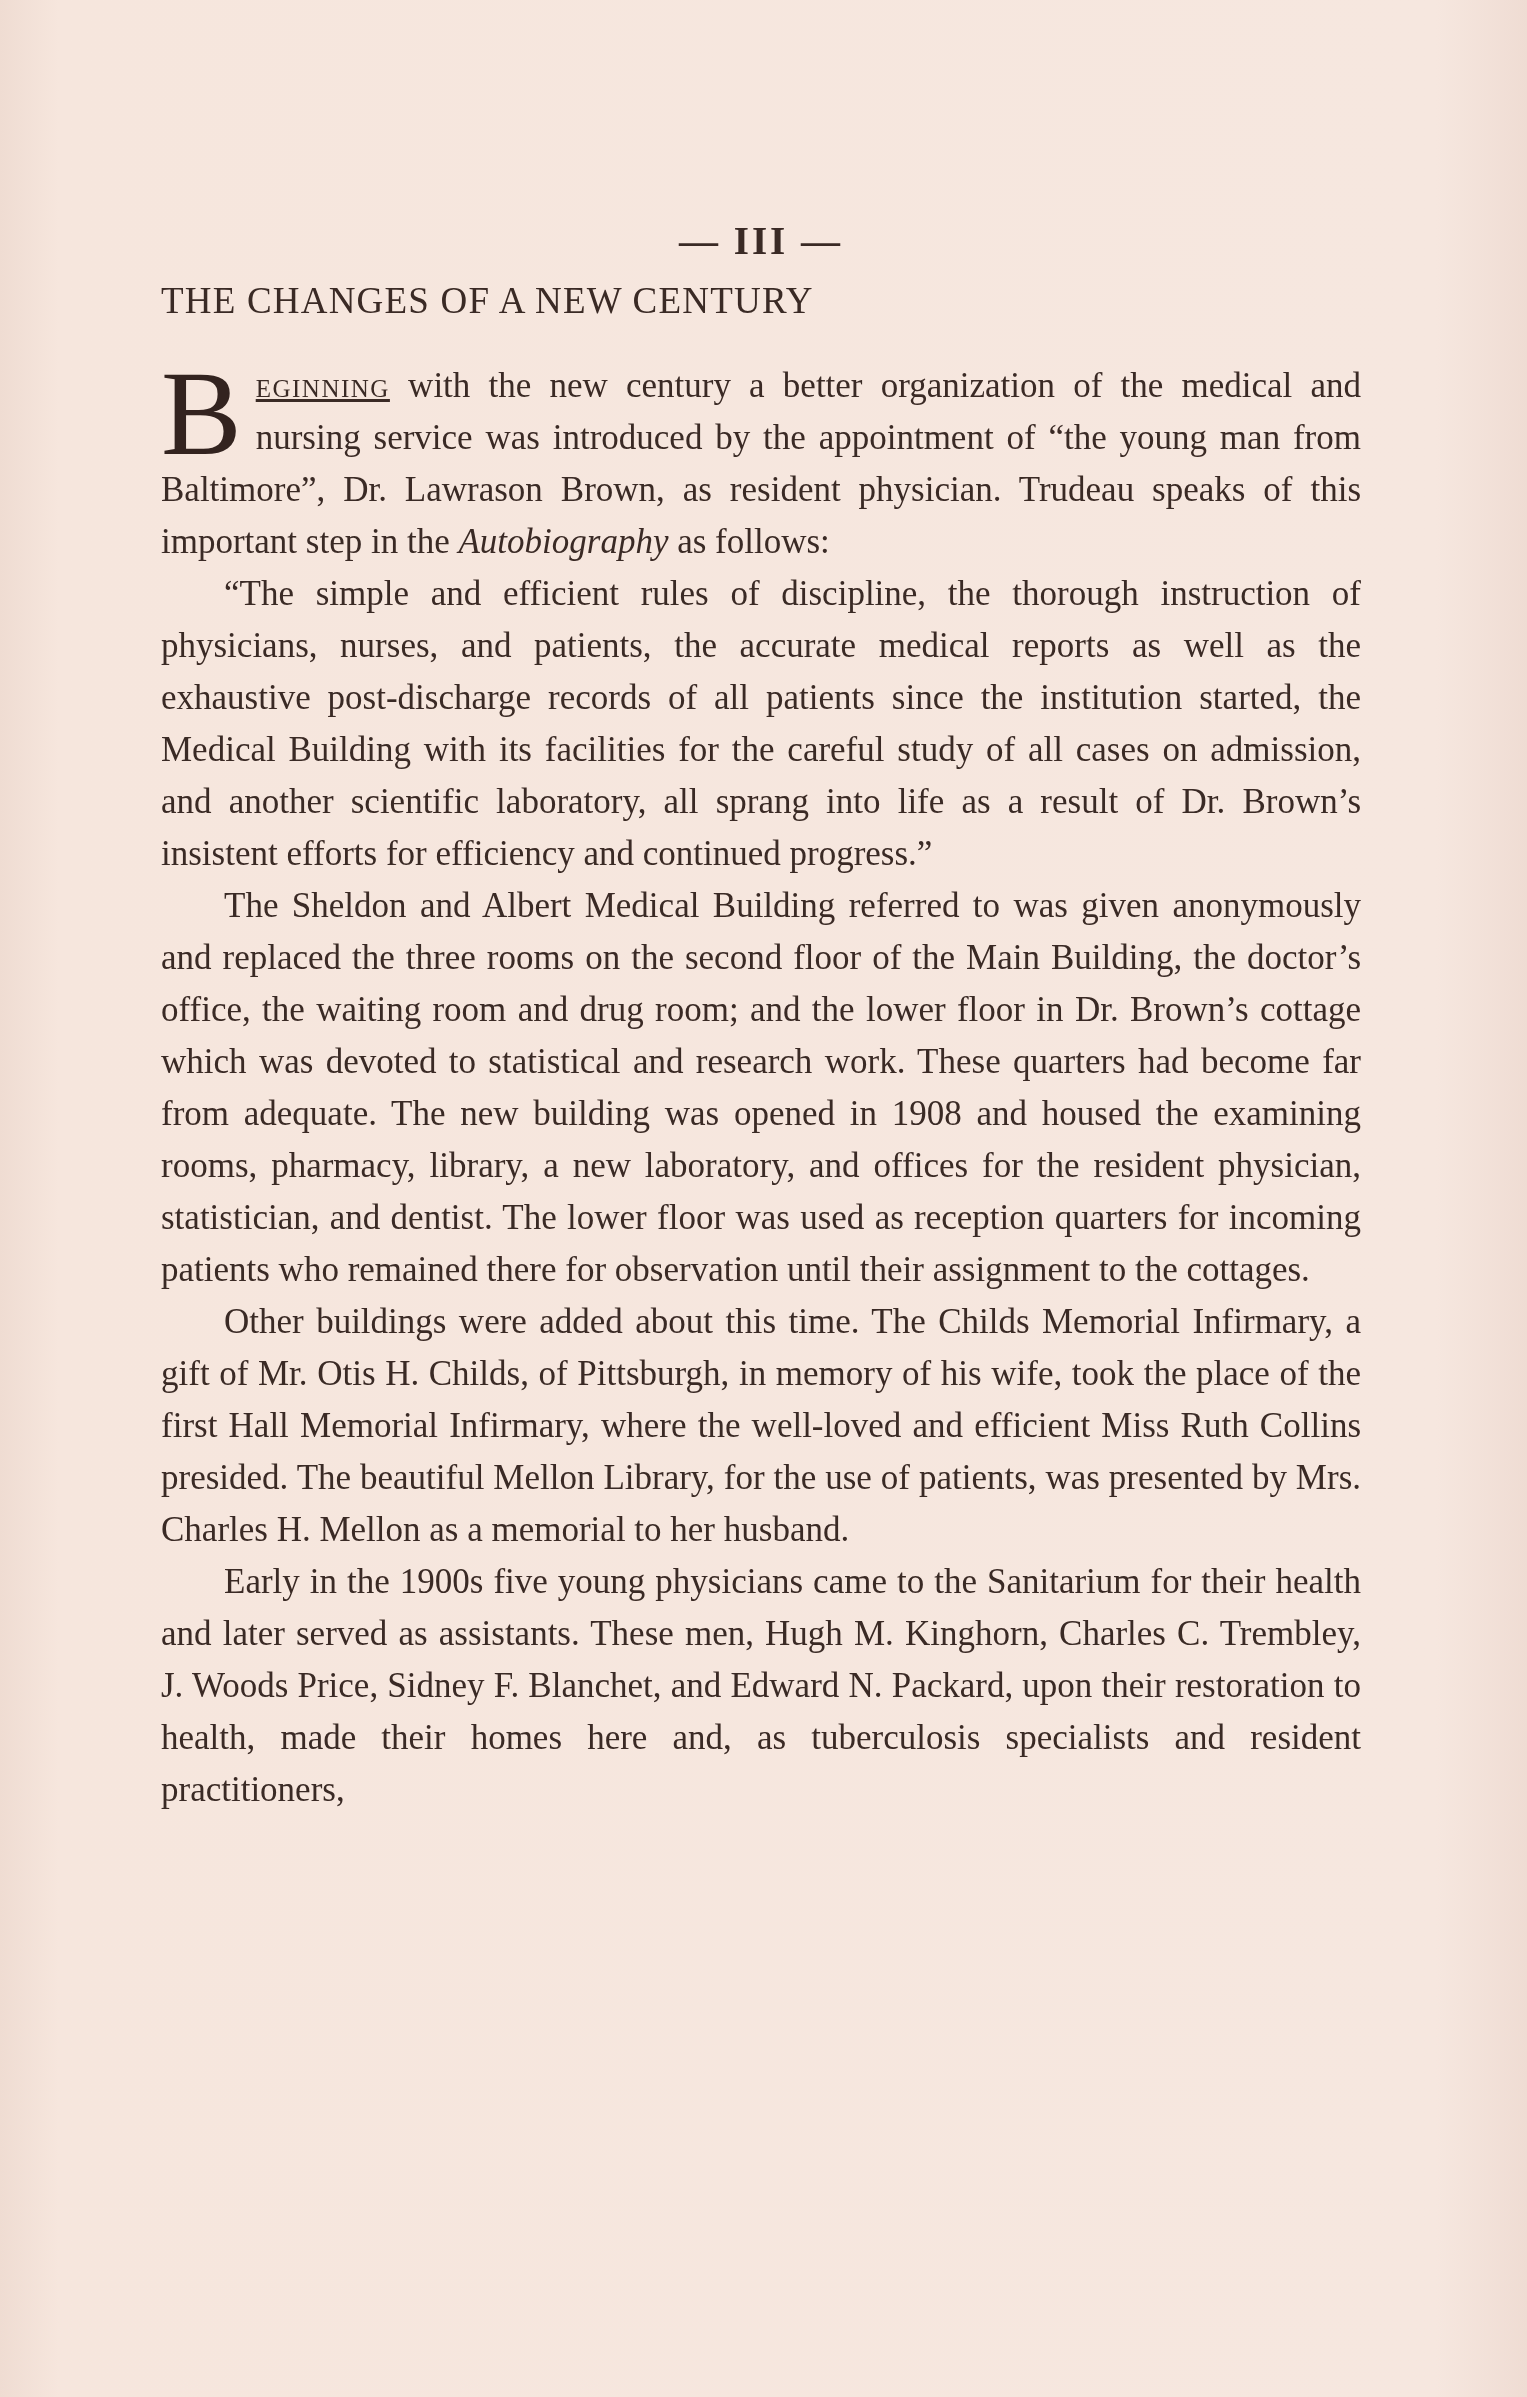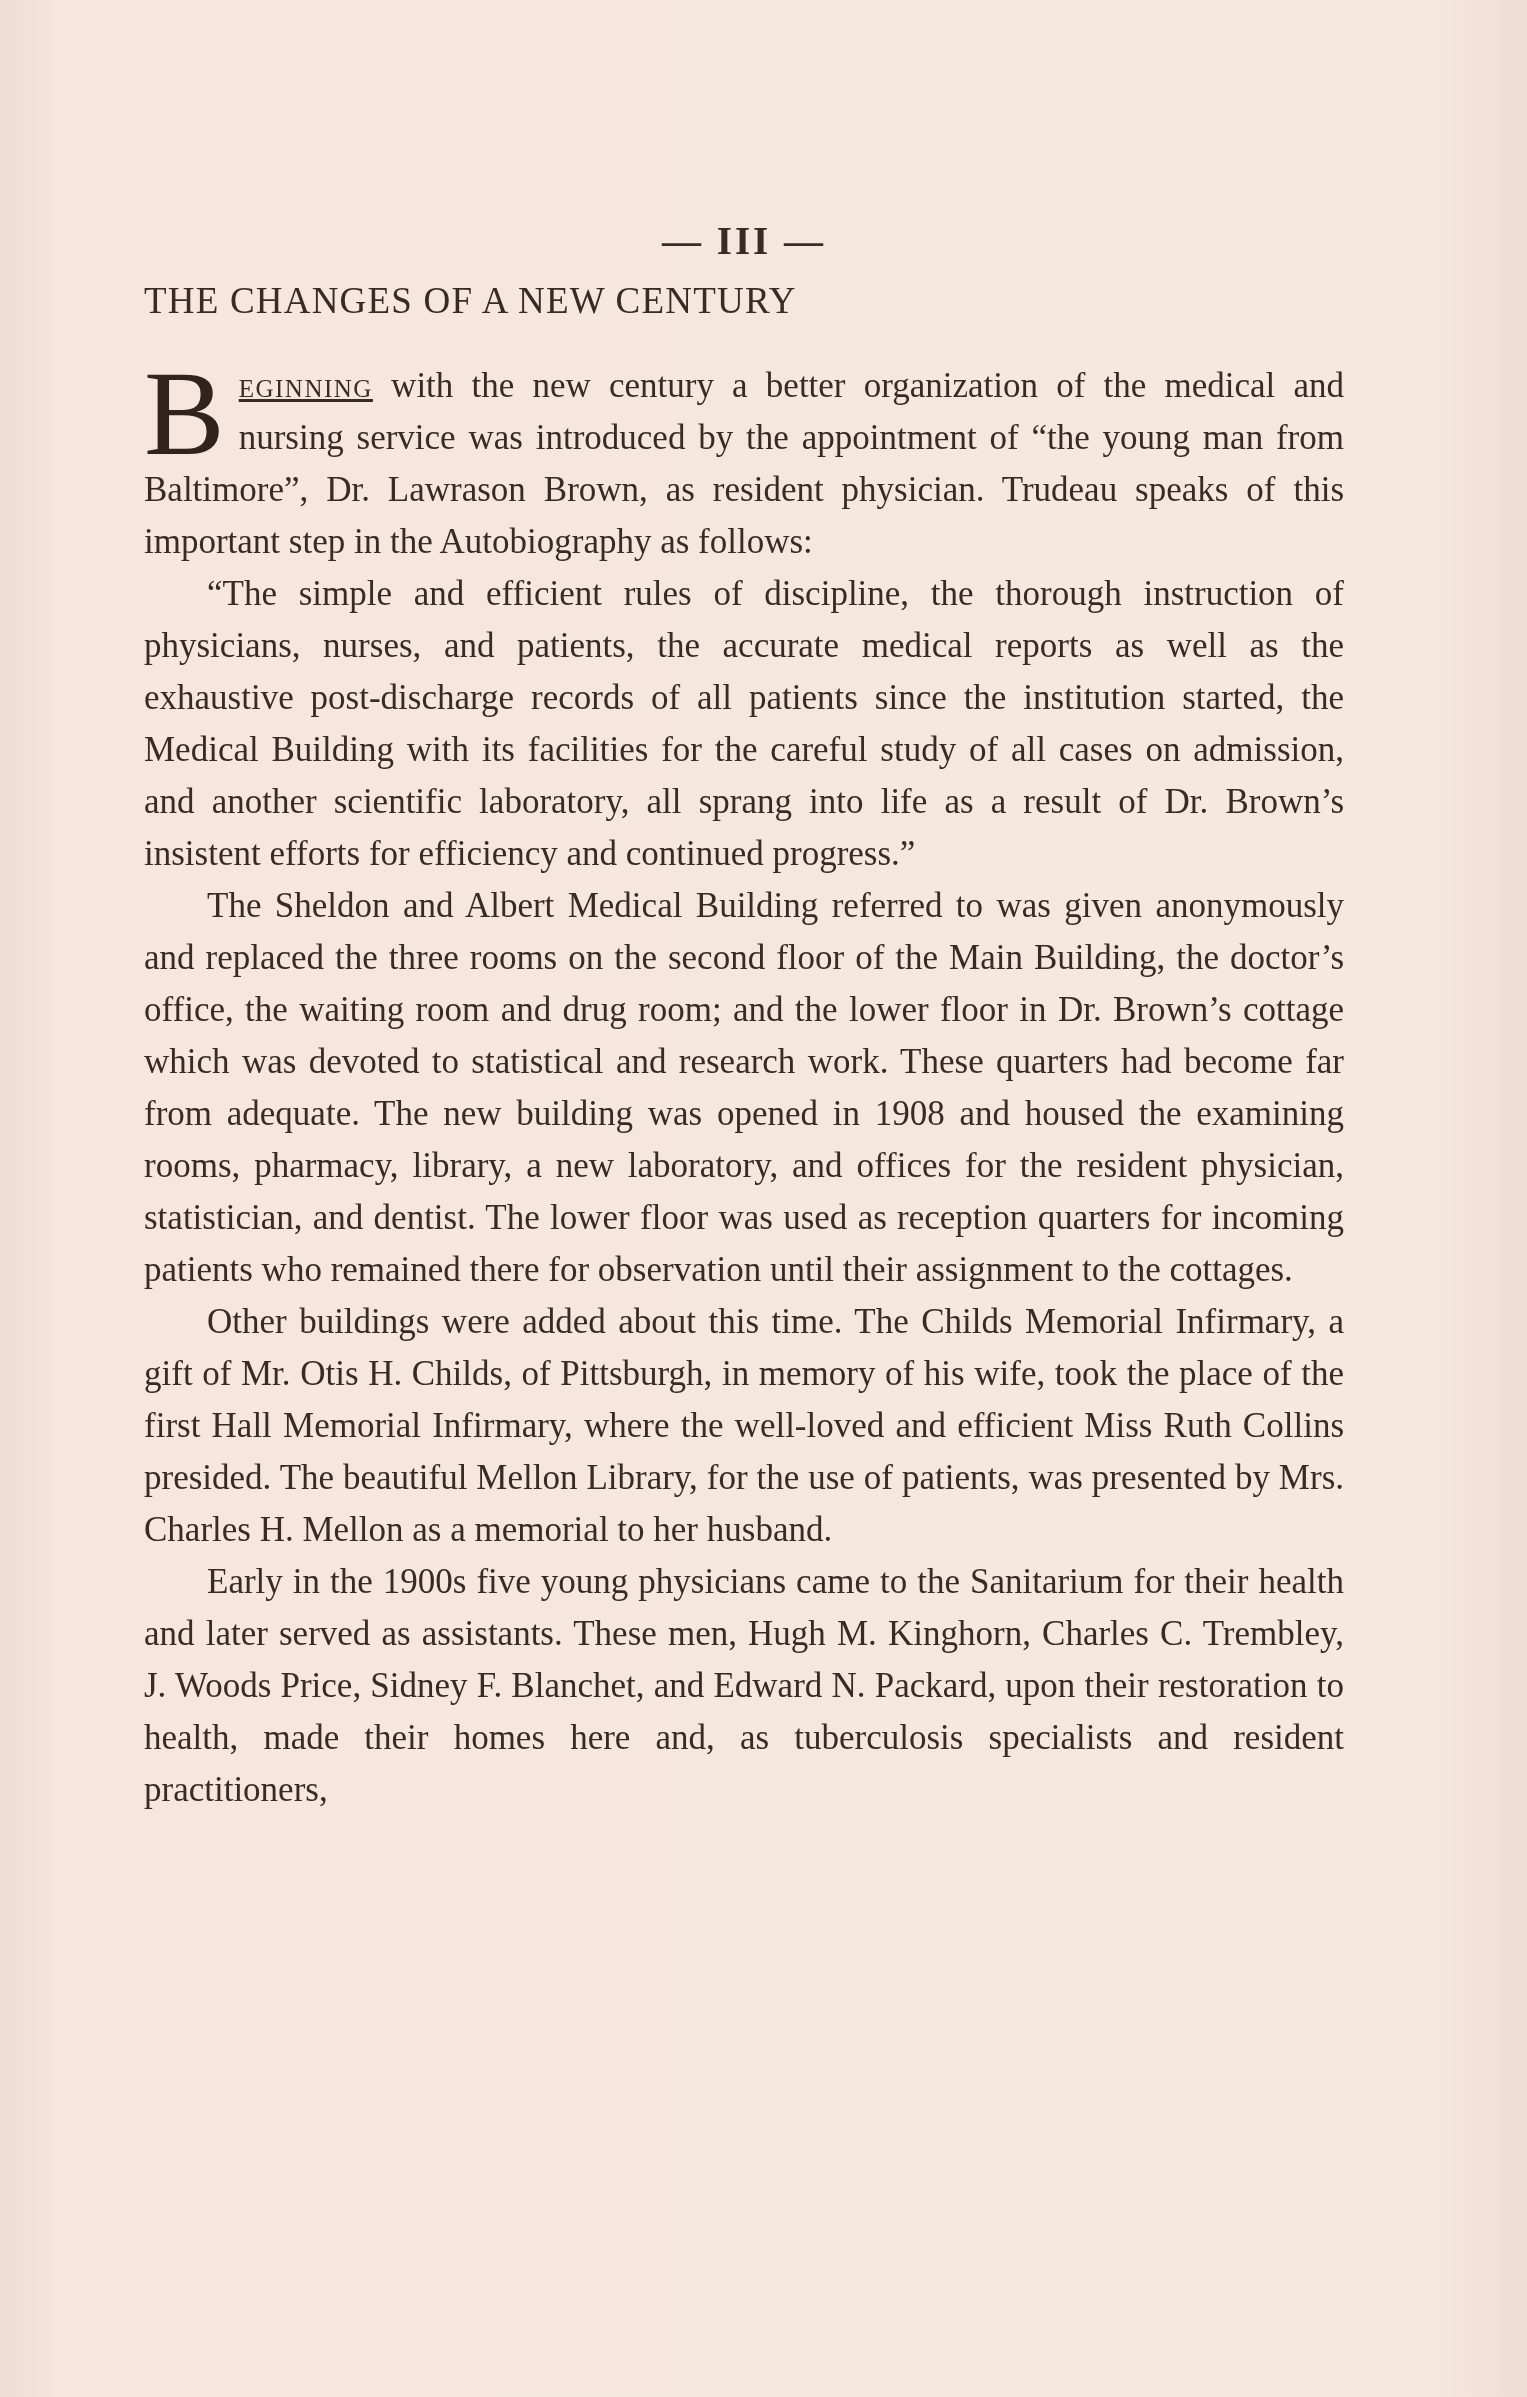--- a/index.html
+++ b/index.html
@@ -11,21 +11,21 @@
       height: 2398px;
       background: #f4e3da;
       background-image: linear-gradient(90deg, #efdcd2 0px, #f6e6dd 59px, #f6e7df 1436px, #efdcd3 1528px);
       position: relative;
       overflow: hidden;
       color: #3a2a25;
       font-family: "Liberation Serif", "DejaVu Serif", serif;
     }
     .page {
       position: absolute;
-      left: 144px;
+      left: 161px;
       top: 216px;
       width: 1200px;
     }
     .chapter-number {
       text-align: center;
       font-size: 39px;
       letter-spacing: 3px;
       line-height: 50px;
       margin: 0;
       height: 50px;
@@ -59,20 +59,21 @@
       padding: 0;
       color: #33231f;
       font-weight: normal;
     }
     .smallcaps {
       font-variant: small-caps;
       letter-spacing: 1.5px;
       text-decoration: underline;
     }
     .italic {
+      font-style: italic;
     }
   </style>
 </head>
 <body>
 
 <div class="page">
   <h2 class="chapter-number">— III —</h2>
   <h1 class="chapter-title">THE CHANGES OF A NEW CENTURY</h1>
 
   <div class="body-text">

